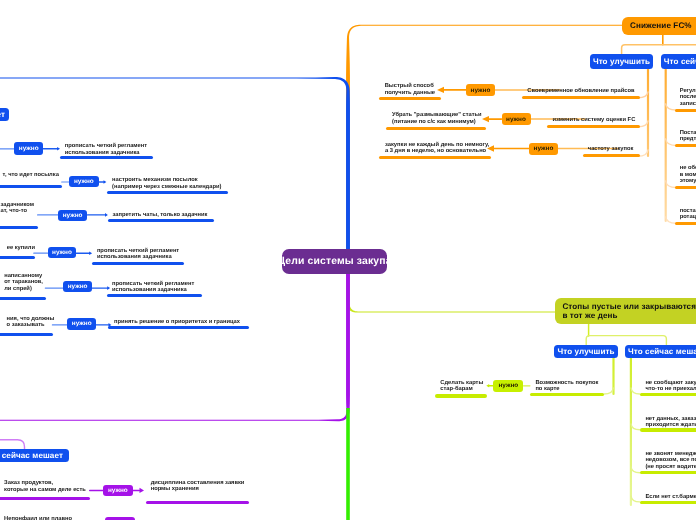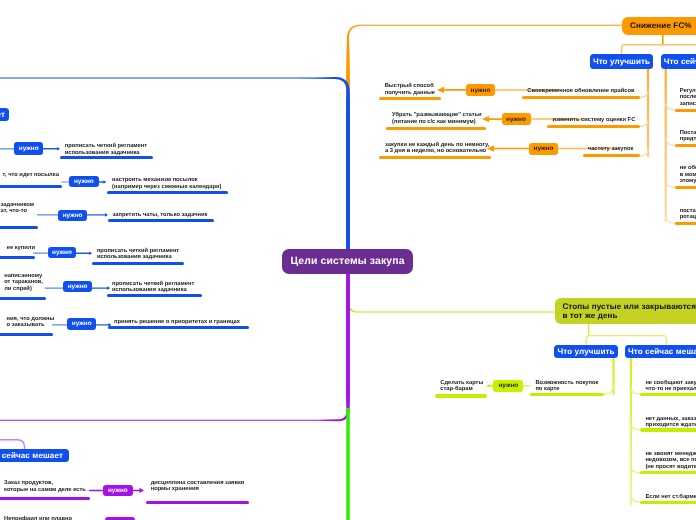--- a/index.html
+++ b/index.html
@@ -105,21 +105,21 @@
 
       <path d="M346.05,274.00 L346.05,281.57 L346.05,289.13 L346.05,296.70 L346.05,304.27 L346.05,311.83 L346.05,319.40 L346.05,326.97 L346.05,334.53 L346.05,342.10 L346.05,349.67 L346.05,357.23 L346.05,364.80 L346.05,372.37 L346.05,379.93 L346.05,387.50 L346.05,395.07 L346.15,402.63 L346.38,410.19 L346.39,411.46 L346.30,412.60 L346.13,413.64 L345.87,414.57 L345.52,415.40 L345.10,416.14 L344.59,416.79 L343.99,417.37 L343.29,417.88 L342.47,418.32 L341.54,418.68 L340.48,418.96 L339.30,419.15 L338.00,419.26 L318.56,419.70 L299.11,419.70 L279.67,419.70 L260.22,419.70 L240.78,419.70 L221.33,419.70 L201.89,419.70 L182.44,419.70 L163.00,419.70 L143.56,419.70 L124.11,419.70 L104.67,419.70 L85.22,419.70 L65.78,419.70 L46.33,419.70 L26.89,419.70 L7.44,419.70 L-12.00,419.70 L-12.00,420.70 L7.44,420.70 L26.89,420.70 L46.33,420.70 L65.78,420.70 L85.22,420.70 L104.67,420.70 L124.11,420.70 L143.56,420.70 L163.00,420.70 L182.44,420.70 L201.89,420.70 L221.33,420.70 L240.78,420.70 L260.22,420.70 L279.67,420.70 L299.11,420.70 L318.56,420.70 L338.00,421.14 L339.45,421.14 L340.83,421.03 L342.12,420.80 L343.33,420.45 L344.45,419.97 L345.48,419.36 L346.41,418.61 L347.23,417.73 L347.92,416.73 L348.50,415.62 L348.95,414.41 L349.29,413.10 L349.51,411.70 L349.62,410.21 L349.85,402.63 L349.95,395.07 L349.95,387.50 L349.95,379.93 L349.95,372.37 L349.95,364.80 L349.95,357.23 L349.95,349.67 L349.95,342.10 L349.95,334.53 L349.95,326.97 L349.95,319.40 L349.95,311.83 L349.95,304.27 L349.95,296.70 L349.95,289.13 L349.95,281.57 L349.95,274.00 Z" fill="#a512e8" stroke="none"></path>
       <path d="M-10,439.8 L17.5,439.8 Q24.5,439.8 24.5,446.8 L24.5,450" stroke="#cf7df5" stroke-width="1.4"></path>
       <path d="M89.7,490.4 L102.8,490.4" stroke="#a512e8" stroke-width="1.5"></path>
       <path d="M132.9,490.4 L140,490.4" stroke="#a512e8" stroke-width="1.5"></path>
       <polygon points="144,490.4 139.5,487.8 139.5,493" fill="#a512e8"></polygon>
 
       <path d="M346.20,408.00 L346.20,525.00 L349.80,525.00 L349.80,408.00 Z" fill="#33ee00" stroke="none"></path>
     </g>
   </svg>
-  <div class="central" style="left:282px;top:249px;width:131px;height:25px;background:#6b2d91;">Цели системы закупа</div>
+  <div class="central" style="left:282px;top:249px;width:105px;height:25px;background:#6b2d91;">Цели системы закупа</div>
 
   <div class="topic" style="left:622px;top:16.5px;width:110px;height:18px;background:#ff9900;padding-left:8px;">Снижение FC%</div>
   <div class="sub" style="left:590px;top:54px;width:63px;height:14.5px;background:#1050ee;">Что улучшить</div>
   <div class="sub" style="left:661px;top:54px;width:84px;height:14.5px;background:#1050ee;">Что сейчас мешает</div>
 
   <div class="leaf r" style="left:527.3px;top:87.6px;">Своевременное обновление прайсов</div>
   <div class="ul" style="left:522px;top:95.5px;width:118px;background:#ff9900;"></div>
   <div class="need" style="left:466px;top:84px;width:29px;height:12px;background:#ff9900;">нужно</div>
   <div class="leaf" style="left:384.7px;top:82.8px;">Выстрый способ
 получить данные</div>

